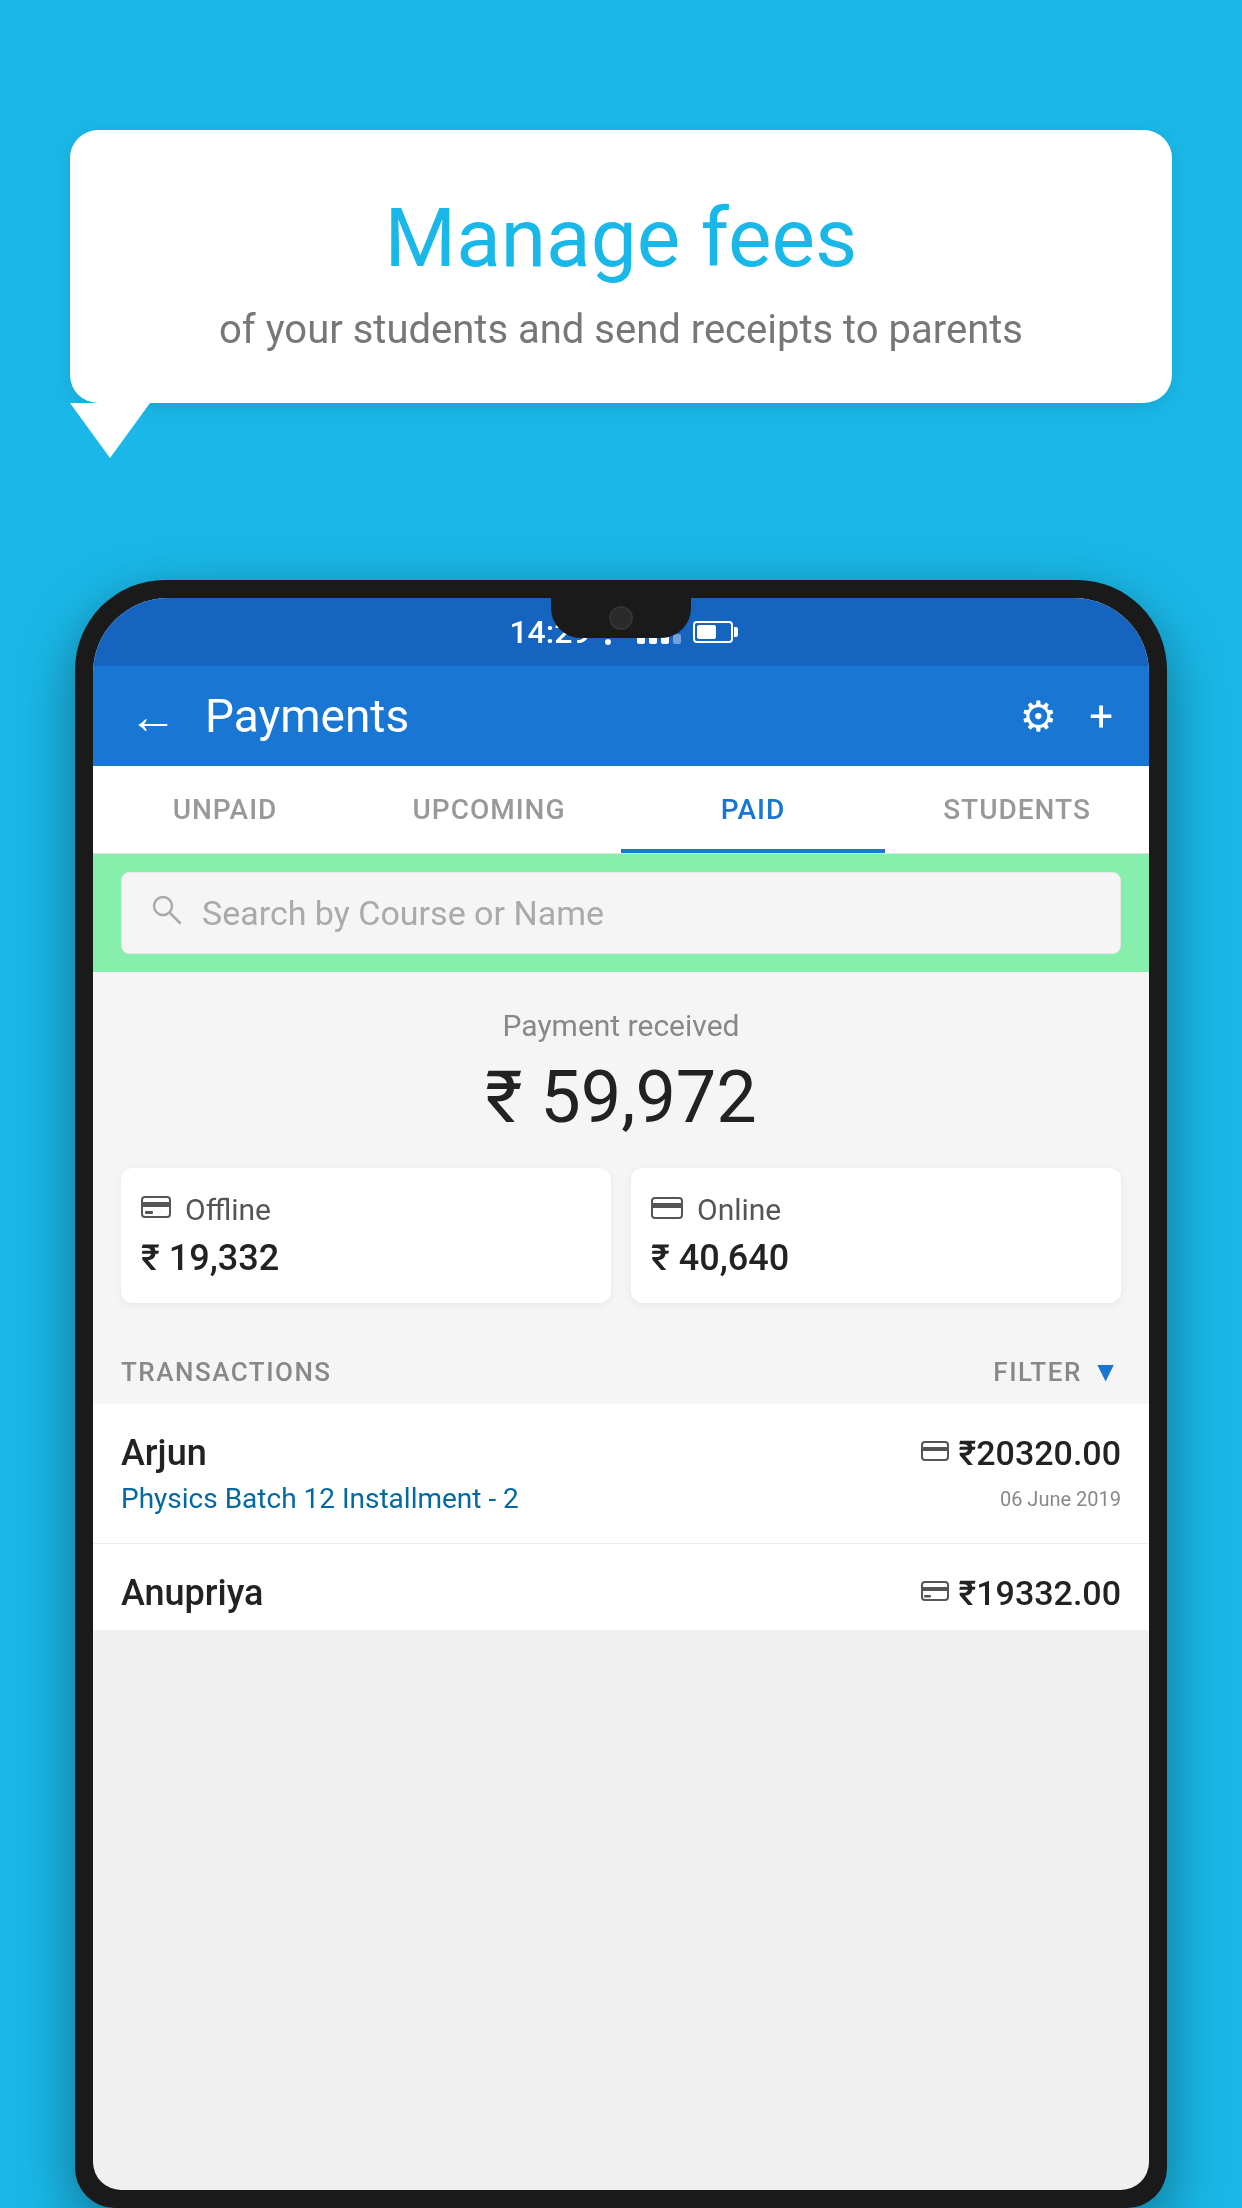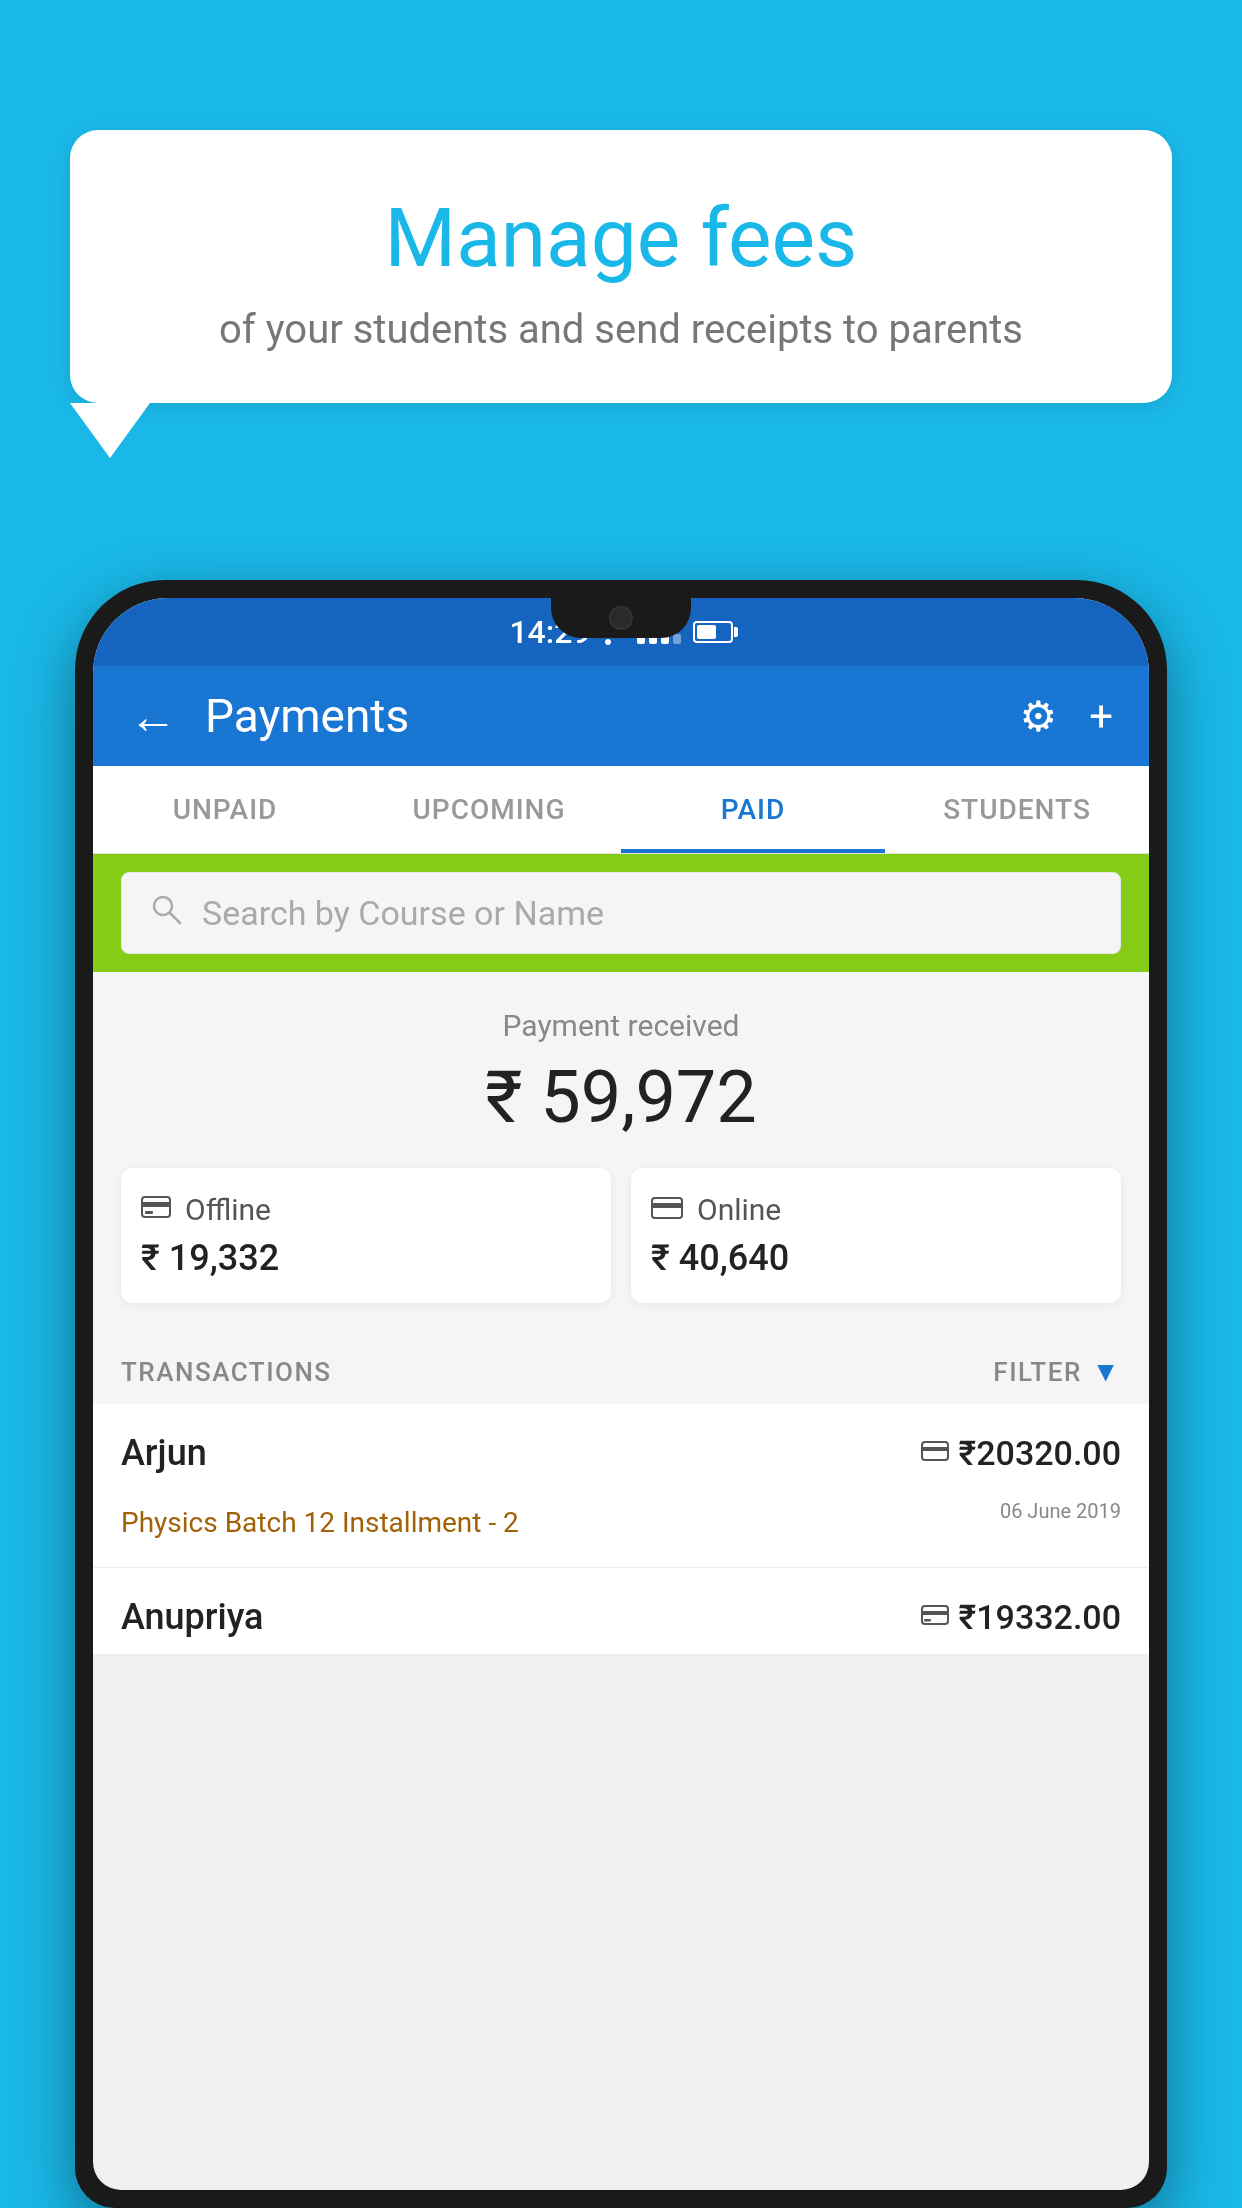--- a/index.html
+++ b/index.html
@@ -225,21 +225,21 @@
       position: absolute;
       bottom: 0;
       left: 0;
       right: 0;
       height: 4px;
       background: #1976d2;
     }
 
     
     .search-container {
-      background: #84cc16;
+      background: #86efac;
       margin: 0;
       padding: 18px 28px;
     }
 
     .search-bar {
       background: #f5f5f5;
       border-radius: 8px;
       display: flex;
       align-items: center;
       padding: 20px 28px;
@@ -384,22 +384,21 @@
     }
 
     .transaction-row-bottom {
       display: flex;
       justify-content: space-between;
       align-items: center;
     }
 
     .transaction-course {
       font-size: 28px;
-      color: #a16207;
-      margin-top: 24px;
+      color: #0369a1;
     }
 
     .transaction-date {
       font-size: 20px;
       color: #888;
     }
 
     .transaction-row-partial {
       background: white;
       padding: 28px 28px 16px;

